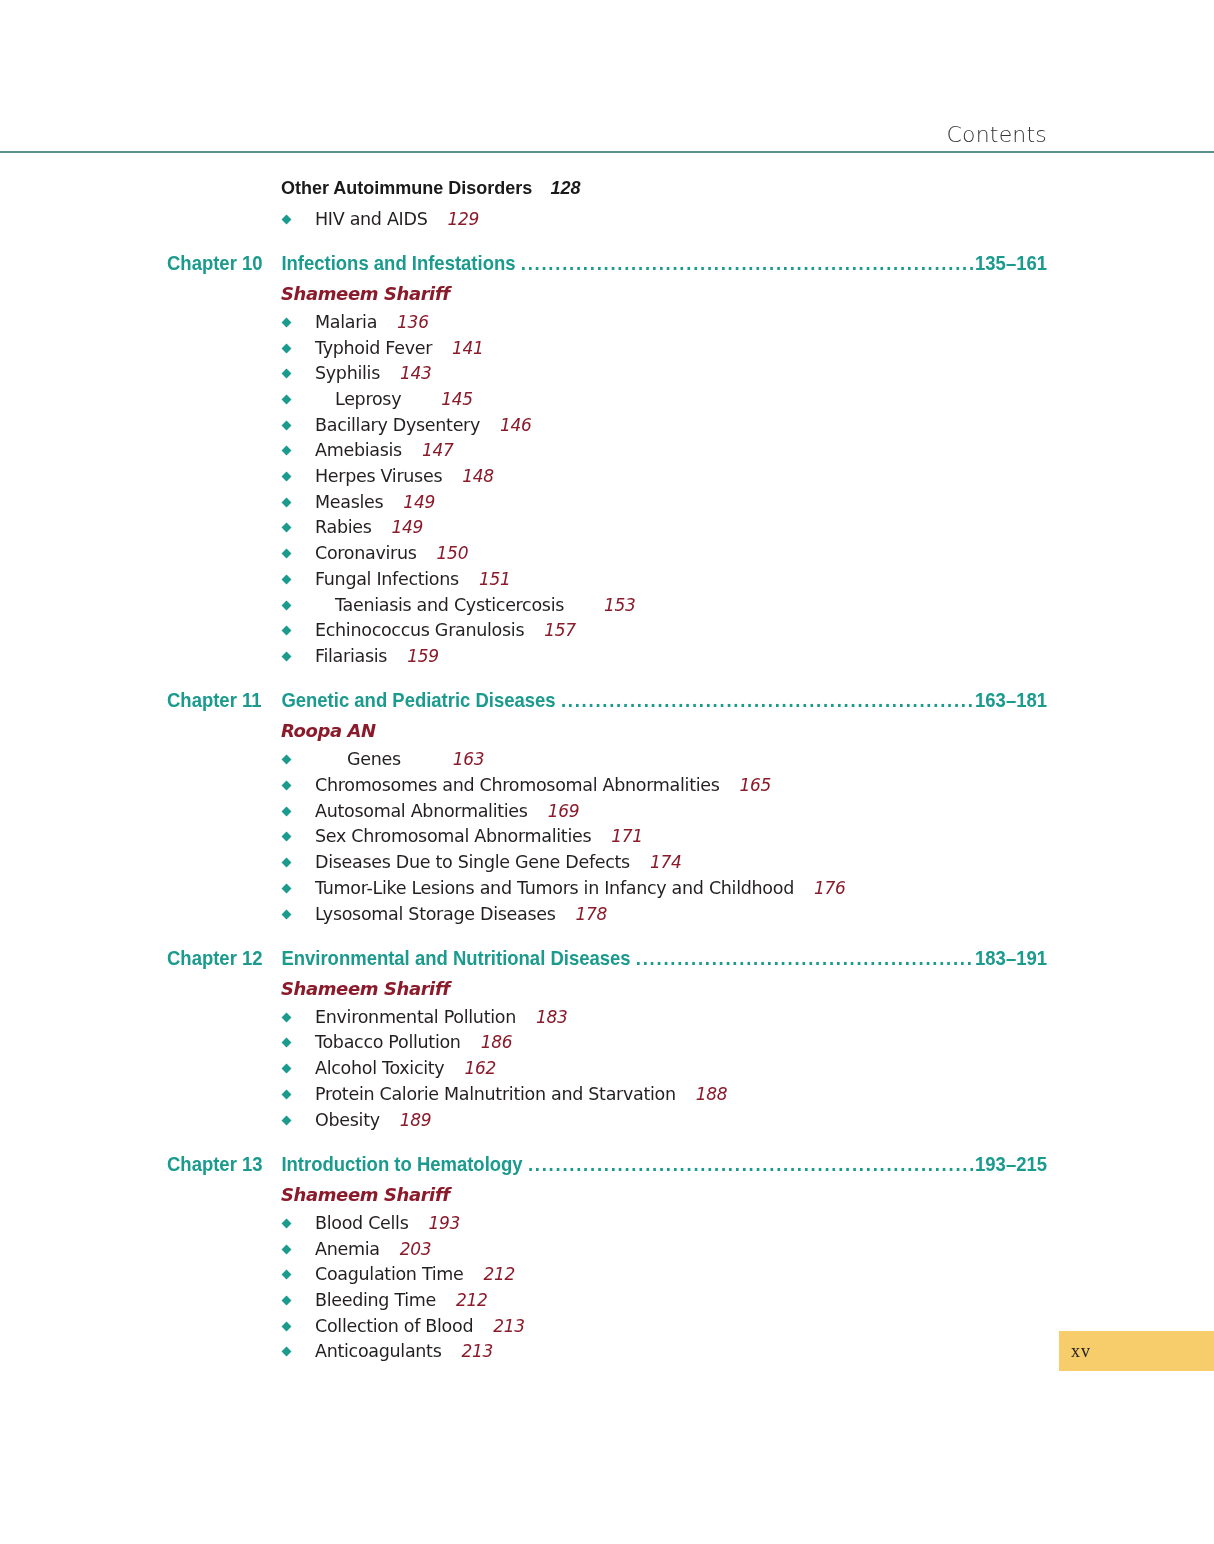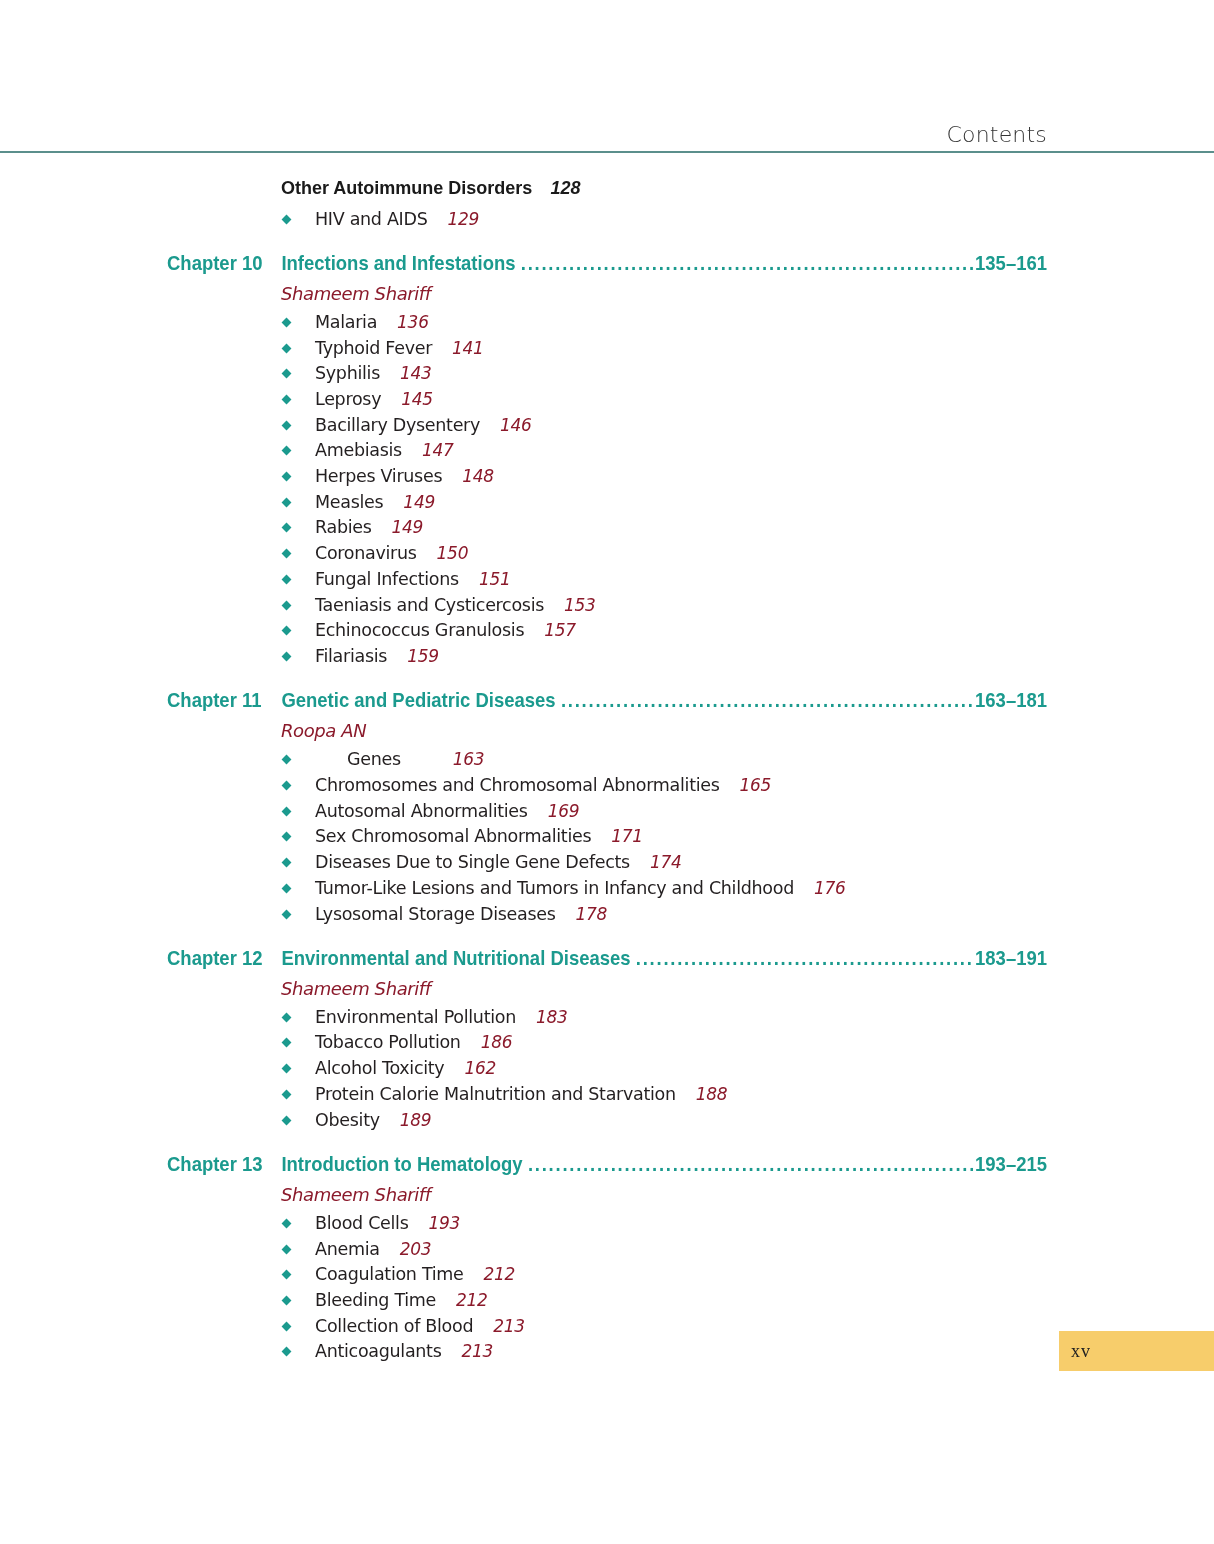--- a/index.html
+++ b/index.html
@@ -30,21 +30,21 @@
   }
   .chapter-num { width: 130px; flex: none; }
   .chapter-title { flex: none; white-space: nowrap; }
   .chapter-dots {
     flex: 1; overflow: hidden; white-space: nowrap; margin: 0 2px 0 6px;
     letter-spacing: 2px;
   }
   .chapter-pages { flex: none; }
   .author {
     position: absolute; left: 281px; font-style: italic; font-size: 18px;
-    color: #8b1a2b; font-family: "DejaVu Sans", sans-serif; font-weight: 400;
+    color: #8b1a2b; font-family: "DejaVu Sans", sans-serif; font-weight: 700;
     letter-spacing: -0.4px;
   }
   .item {
     position: absolute; left: 281px; height: 24px; display: flex; align-items: center;
     font-family: "DejaVu Sans", sans-serif; font-size: 17.5px; color: #231f20;
     letter-spacing: -0.3px;
   }
   .bullet {
     width: 7px; height: 7px; background: #1b9a8e; transform: rotate(45deg);
     margin-left: 2px; margin-right: 25px; flex: none;
@@ -91,21 +91,21 @@
 <div class="item" style="top:336px;">
     <span class="bullet"></span>
     <span>Typhoid Fever</span>
     <span class="pg">141</span>
   </div>
 <div class="item" style="top:361px;">
     <span class="bullet"></span>
     <span>Syphilis</span>
     <span class="pg">143</span>
   </div>
-<div class="item" style="top:387px;">
+<div class="item" style="top:387px;gap:20px;">
     <span class="bullet"></span>
     <span>Leprosy</span>
     <span class="pg">145</span>
   </div>
 <div class="item" style="top:413px;">
     <span class="bullet"></span>
     <span>Bacillary Dysentery</span>
     <span class="pg">146</span>
   </div>
 <div class="item" style="top:438px;">
@@ -131,21 +131,21 @@
 <div class="item" style="top:541px;">
     <span class="bullet"></span>
     <span>Coronavirus</span>
     <span class="pg">150</span>
   </div>
 <div class="item" style="top:567px;">
     <span class="bullet"></span>
     <span>Fungal Infections</span>
     <span class="pg">151</span>
   </div>
-<div class="item" style="top:593px;">
+<div class="item" style="top:593px;gap:20px;">
     <span class="bullet"></span>
     <span>Taeniasis and Cysticercosis</span>
     <span class="pg">153</span>
   </div>
 <div class="item" style="top:618px;">
     <span class="bullet"></span>
     <span>Echinococcus Granulosis</span>
     <span class="pg">157</span>
   </div>
 <div class="item" style="top:644px;">

